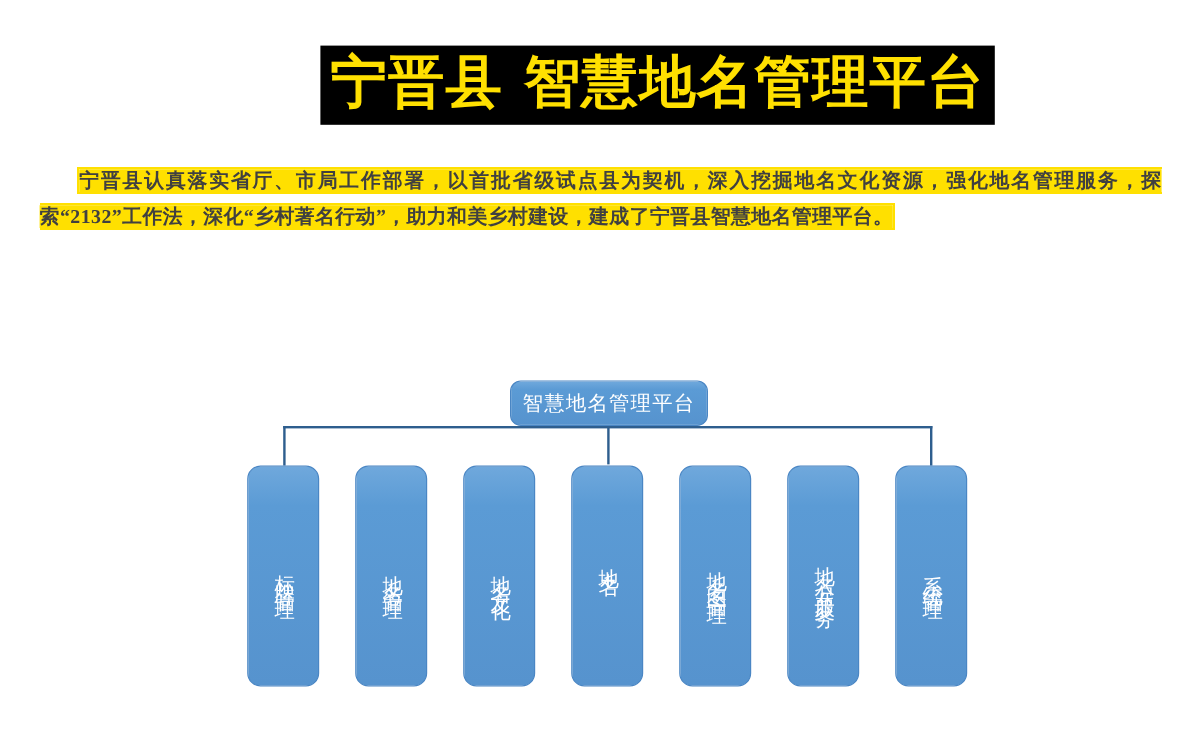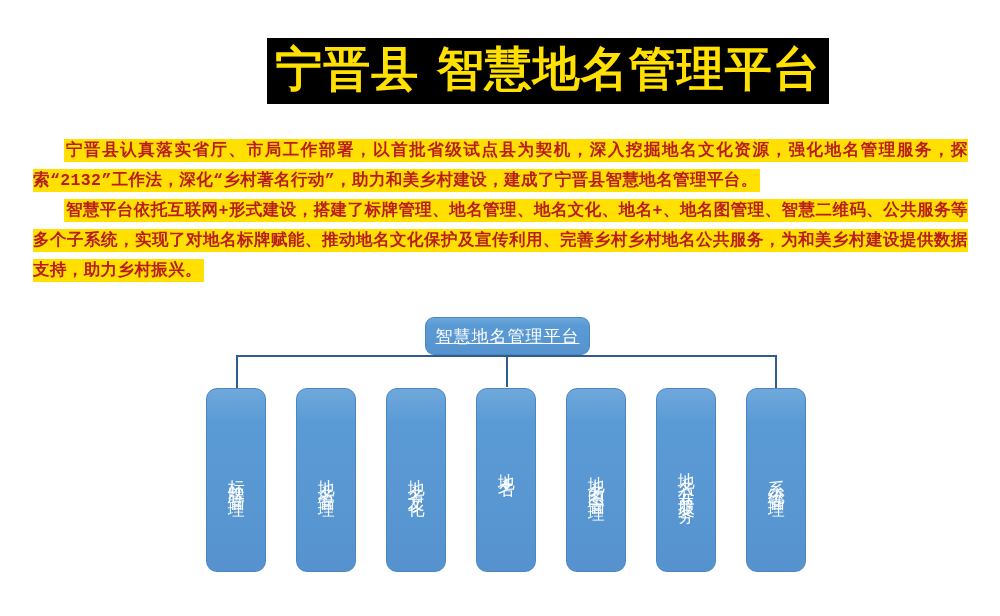--- a/index.html
+++ b/index.html
@@ -42,26 +42,26 @@
     position: absolute;
     left: 33px;
     top: 136px;
     width: 935px;
   }
   .intro-para {
     margin: 0;
     font-size: 16.5px;
     font-weight: bold;
     line-height: 30px;
-    color: #b91c1c;
+    color: #404040;
     text-align: justify;
     text-align-last: left;
     text-indent: 33px;
     letter-spacing: 0.4px;
-    font-family: Liberation Mono, monospace;
+    font-family: Liberation Serif, serif;
   }
   .intro-para > span.hl {
     background: #FFE000;
     box-shadow: 0 0 0 2px #FFE000;
     padding: 0;
   }
 
   
   #org-chart {
     position: absolute;
@@ -85,21 +85,20 @@
 
   #root-node {
     left: 425px;
     top: 17px;
     width: 165px;
     height: 38px;
     border-radius: 9px;
     font-size: 17px;
     letter-spacing: 1px;
     font-family: "DejaVu Sans", "Liberation Sans", sans-serif;
-    text-decoration: underline;
   }
   #root-node .node-label {
     white-space: nowrap;
   }
 
   .leaf-node {
     top: 88px;
     width: 60px;
     height: 184px;
     border-radius: 11px;
@@ -127,23 +126,20 @@
 </head>
 <body>
 
 <div id="title-block">
   <span id="page-title">宁晋县 智慧地名管理平台</span>
 </div>
 
 <div id="intro-block">
   <p class="intro-para">
     <span class="hl">宁晋县认真落实省厅、市局工作部署，以首批省级试点县为契机，深入挖掘地名文化资源，强化地名管理服务，探索“2132”工作法，深化“乡村著名行动”，助力和美乡村建设，建成了宁晋县智慧地名管理平台。</span>
-  </p>
-  <p class="intro-para">
-    <span class="hl">智慧平台依托互联网+形式建设，搭建了标牌管理、地名管理、地名文化、地名+、地名图管理、智慧二维码、公共服务等多个子系统，实现了对地名标牌赋能、推动地名文化保护及宣传利用、完善乡村乡村地名公共服务，为和美乡村建设提供数据支持，助力乡村振兴。</span>
   </p>
 </div>
 
 <div id="org-chart">
 
   <div class="node" id="root-node">
     <span class="node-label">智慧地名管理平台</span>
   </div>
 
   <div class="conn" id="conn-root-stem"></div>

